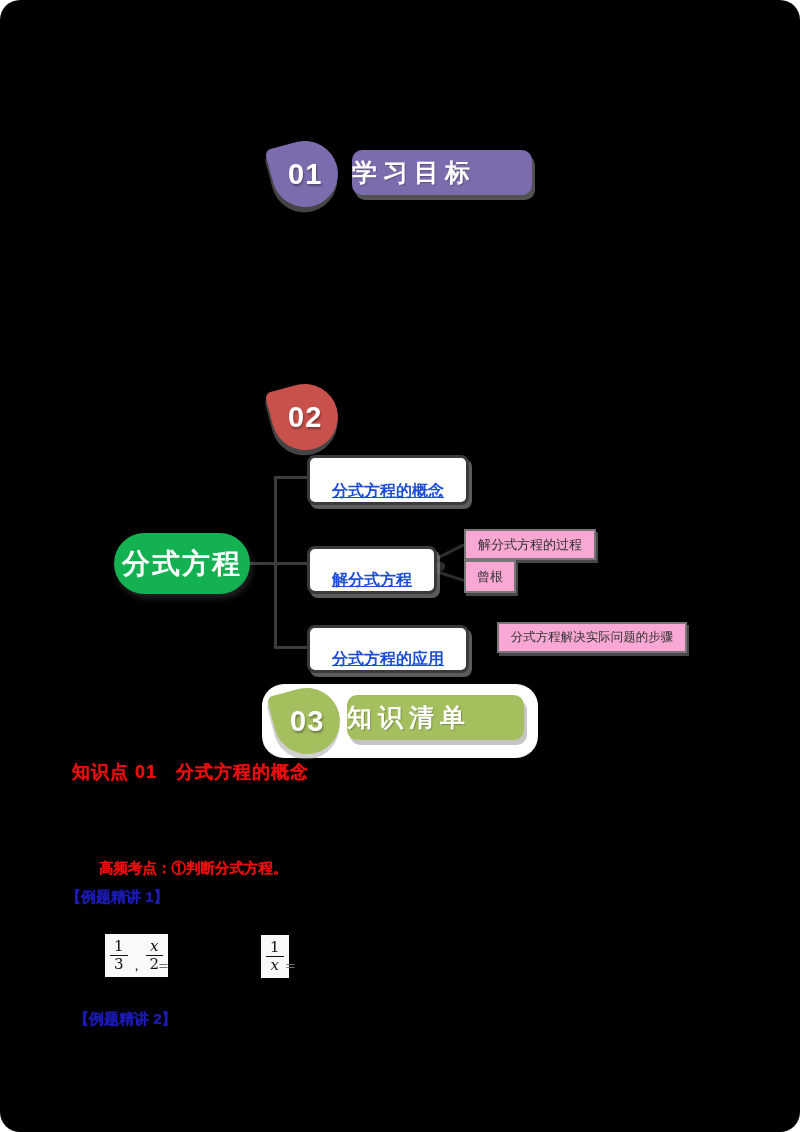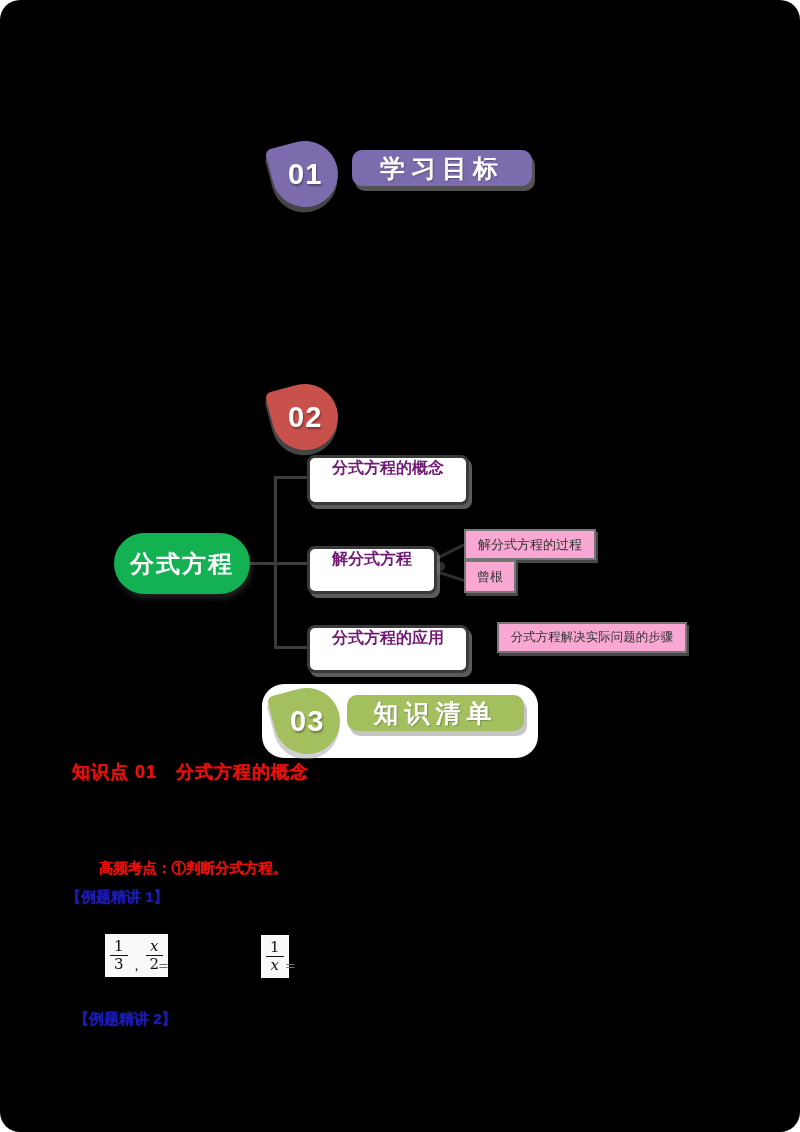--- a/index.html
+++ b/index.html
@@ -14,22 +14,22 @@
     border-radius:10% 55% 55% 55%;
     transform:rotate(-15deg);
     display:flex;align-items:center;justify-content:center;
     box-shadow:-2px 5px 0 rgba(150,150,150,0.45);
   }
   .badge span{
     transform:rotate(15deg);color:#ffffff;font-weight:bold;font-size:29px;
     text-shadow:1px 2px 2px rgba(0,0,0,0.35);letter-spacing:1px;
   }
   .banner{
-    position:absolute;height:36px;border-radius:10px;
-    display:flex;align-items:center;justify-content:center;
+    position:absolute;height:45px;border-radius:10px;
+    display:flex;align-items:center;
     box-shadow:3px 5px 0 rgba(150,150,150,0.55);
   }
   .banner span{
     color:#ffffff;font-weight:bold;font-size:25px;letter-spacing:6px;
     text-shadow:1px 1px 1px rgba(0,0,0,0.25);
   }
   .purple{background:#7c6cae;}
   .red{background:#c8514c;}
   .olive{background:#a4bf5e;}
   .s1-badge{left:272px;top:141px;}
@@ -42,27 +42,27 @@
   }
   .s3-badge{left:274px;top:688px;}
   .s3-banner{left:347px;top:695px;width:177px;}
   
   .root-pill{
     position:absolute;left:114px;top:533px;width:136px;height:61px;
     background:#14b153;border-radius:31px;
     display:flex;align-items:center;justify-content:center;
     box-shadow:2px 4px 6px rgba(120,120,120,0.3);
   }
-  .root-pill span{color:#ffffff;font-weight:bold;font-size:24px;letter-spacing:2px;}
+  .root-pill span{color:#ffffff;font-weight:bold;font-size:28px;letter-spacing:2px;}
   .mm-line{position:absolute;background:#3c3c3c;}
   .mm-box{
     position:absolute;background:#ffffff;border:3px solid #3a3a3a;border-radius:8px;
-    display:flex;align-items:flex-start;justify-content:center;
+    display:flex;align-items:flex-end;justify-content:center;
     box-shadow:3px 4px 0 rgba(140,140,140,0.65);
-    color:#701a75;font-weight:bold;font-size:16px;
+    color:#1d4ed8;font-weight:bold;font-size:16px;text-decoration:underline;
   }
   .mm-child{
     position:absolute;background:#f9a8d4;border:2px solid #777777;
     display:flex;align-items:center;justify-content:center;
     color:#333333;font-size:13px;
     box-shadow:2px 3px 0 rgba(120,120,120,0.6);
   }
   .b1{left:307px;top:455px;width:156px;height:44px;}
   .b2{left:307px;top:546px;width:124px;height:42px;}
   .b3{left:307px;top:625px;width:156px;height:42px;}

